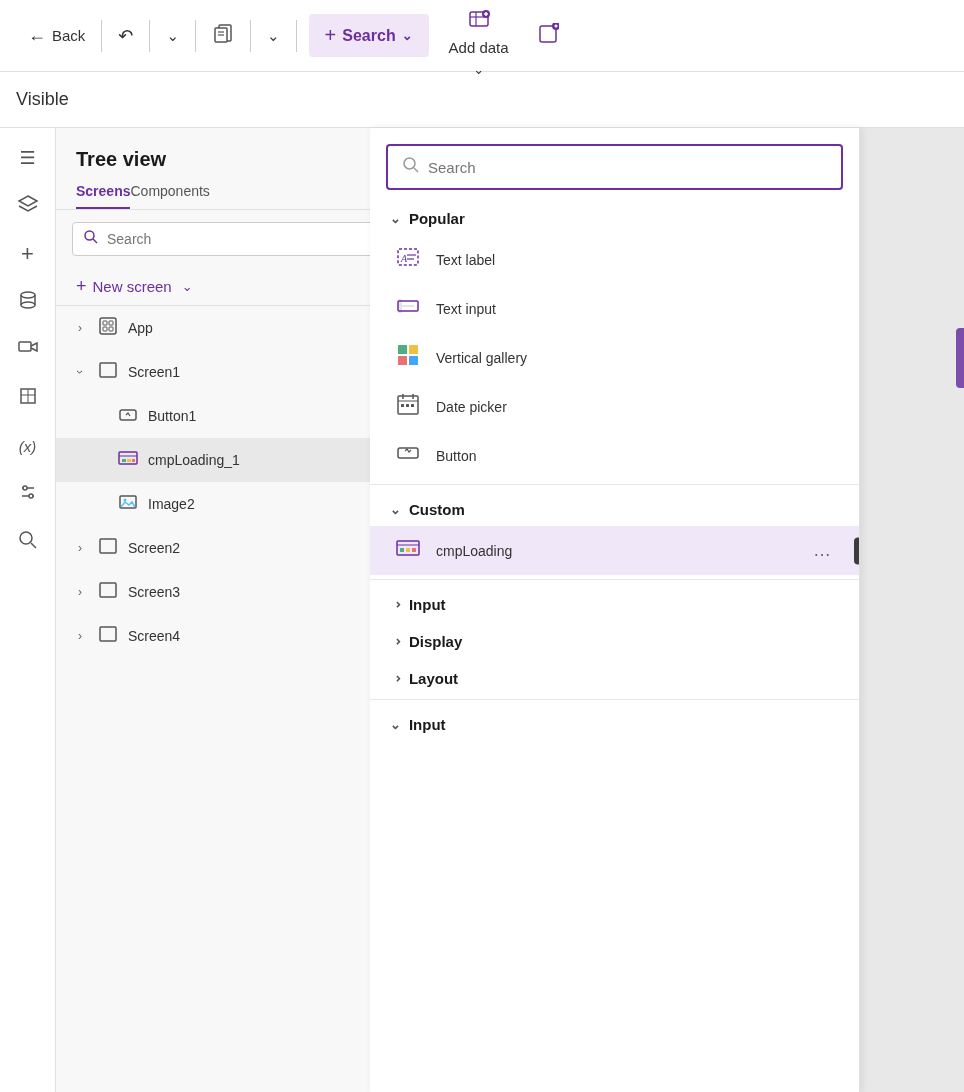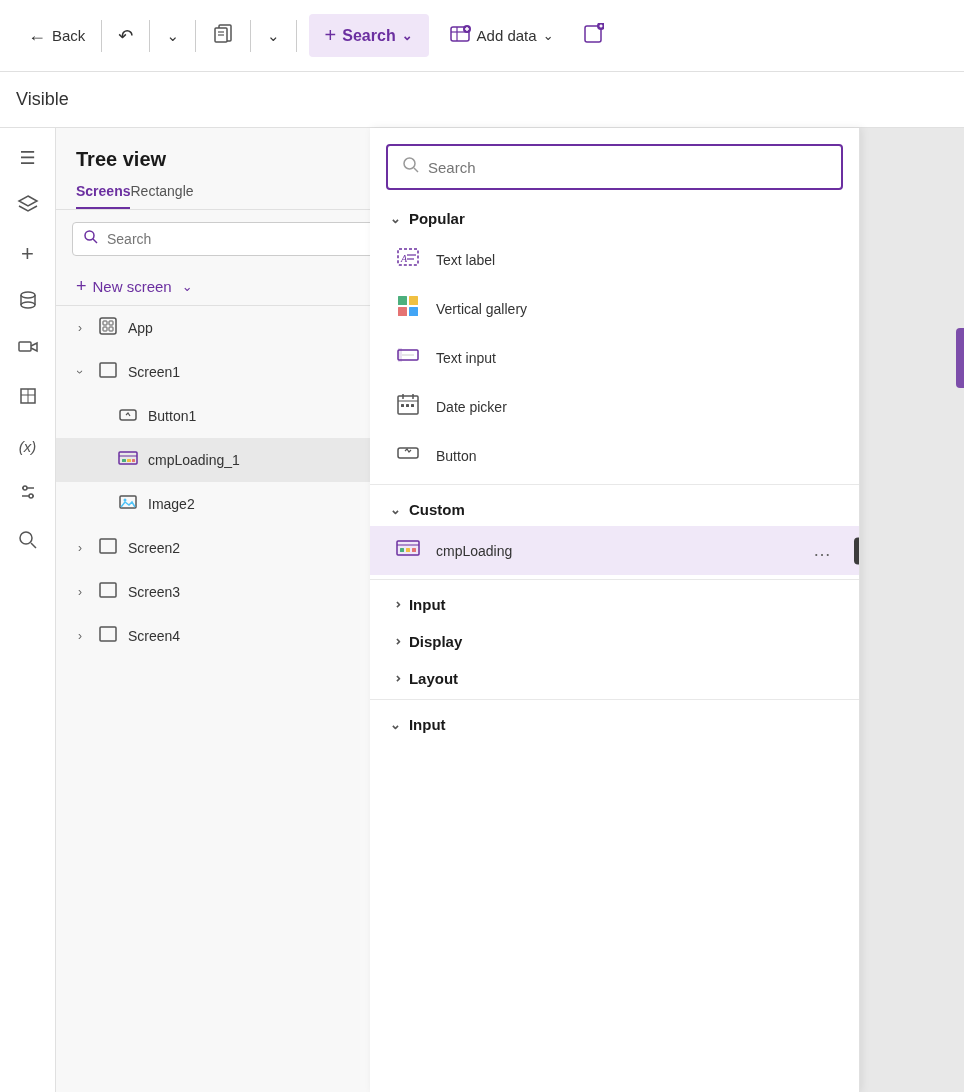--- a/index.html
+++ b/index.html
@@ -274,21 +274,21 @@
     <span>⌄</span>
   </button>
   <div class="toolbar-divider"></div>
 
   <div class="insert-btn" style="margin-left:8px; background:#f0e6f8;">
     <span style="font-size:20px; color:#6b2fa0; font-weight:300;">+</span>
     <span style="color:#6b2fa0;">Search</span>
     <span style="font-size:13px; color:#6b2fa0;">⌄</span>
   </div>
 
-  <button class="toolbar-btn" style="margin-left:8px;">
+  <button class="toolbar-btn" style="margin-left:8px;flex-direction:column;">
     <span style="color:#6b2fa0;">
       <svg width="22" height="22" viewBox="0 0 22 22" fill="none">
         <rect x="2" y="4" width="18" height="14" rx="2" stroke="#6b2fa0" stroke-width="1.5" fill="none"></rect>
         <line x1="8" y1="4" x2="8" y2="18" stroke="#6b2fa0" stroke-width="1.2"></line>
         <line x1="2" y1="9" x2="20" y2="9" stroke="#6b2fa0" stroke-width="1.2"></line>
         <circle cx="18" cy="6" r="4" fill="#6b2fa0"></circle>
         <line x1="16" y1="6" x2="20" y2="6" stroke="white" stroke-width="1.5"></line>
         <line x1="18" y1="4" x2="18" y2="8" stroke="white" stroke-width="1.5"></line>
       </svg>
     </span>
@@ -376,21 +376,21 @@
           <line x1="14" y1="14" x2="19" y2="19" stroke="#555" stroke-width="1.5"></line>
         </svg>
       </span>
     </div>
   </div>
 
   <div class="tree-panel">
     <div class="tree-header">Tree view</div>
     <div class="tree-tabs">
       <div class="tree-tab active">Screens</div>
-      <div class="tree-tab">Rectangle</div>
+      <div class="tree-tab">Components</div>
     </div>
     <div style="height:1px; background:#e0e0e0; margin-top:0;"></div>
     <div class="tree-search">
       <span>
         <svg width="16" height="16" viewBox="0 0 16 16" fill="none">
           <circle cx="6.5" cy="6.5" r="4.5" stroke="#6b2fa0" stroke-width="1.5" fill="none"></circle>
           <line x1="10" y1="10" x2="14" y2="14" stroke="#6b2fa0" stroke-width="1.5"></line>
         </svg>
       </span>
       <input type="text" placeholder="Search" style="">
@@ -526,38 +526,38 @@
             <line x1="11" y1="14" x2="18" y2="14" stroke="#6b2fa0" stroke-width="1.2"></line>
           </svg>
         </span>
         <span class="item-label">Text label</span>
       </div>
 
 
       <div class="insert-item">
         <span class="item-icon">
           <svg width="24" height="24" viewBox="0 0 24 24" fill="none">
+            <rect x="2" y="7" width="20" height="10" rx="1" stroke="#6b2fa0" stroke-width="1.5" fill="none"></rect>
+            <line x1="6" y1="12" x2="18" y2="12" stroke="#ccc" stroke-width="1"></line>
+            <rect x="2" y="5" width="4" height="14" rx="0" fill="#6b2fa0" opacity="0.15"></rect>
+          </svg>
+        </span>
+        <span class="item-label">Text input</span>
+      </div>
+
+      <div class="insert-item">
+        <span class="item-icon">
+          <svg width="24" height="24" viewBox="0 0 24 24" fill="none">
             <rect x="2" y="2" width="9" height="9" rx="0.5" fill="#4caf7d"></rect>
             <rect x="13" y="2" width="9" height="9" rx="0.5" fill="#f0c042"></rect>
             <rect x="2" y="13" width="9" height="9" rx="0.5" fill="#e57373"></rect>
             <rect x="13" y="13" width="9" height="9" rx="0.5" fill="#42a5f5"></rect>
           </svg>
         </span>
         <span class="item-label">Vertical gallery</span>
-      </div>
-
-      <div class="insert-item">
-        <span class="item-icon">
-          <svg width="24" height="24" viewBox="0 0 24 24" fill="none">
-            <rect x="2" y="7" width="20" height="10" rx="1" stroke="#6b2fa0" stroke-width="1.5" fill="none"></rect>
-            <line x1="6" y1="12" x2="18" y2="12" stroke="#ccc" stroke-width="1"></line>
-            <rect x="2" y="5" width="4" height="14" rx="0" fill="#6b2fa0" opacity="0.15"></rect>
-          </svg>
-        </span>
-        <span class="item-label">Text input</span>
       </div>
 
 
       <div class="insert-item">
         <span class="item-icon">
           <svg width="24" height="24" viewBox="0 0 24 24" fill="none">
             <rect x="2" y="4" width="20" height="18" rx="1" stroke="#555" stroke-width="1.5" fill="none"></rect>
             <line x1="2" y1="9" x2="22" y2="9" stroke="#555" stroke-width="1"></line>
             <line x1="7" y1="2" x2="7" y2="7" stroke="#555" stroke-width="1.5"></line>
             <line x1="17" y1="2" x2="17" y2="7" stroke="#555" stroke-width="1.5"></line>

